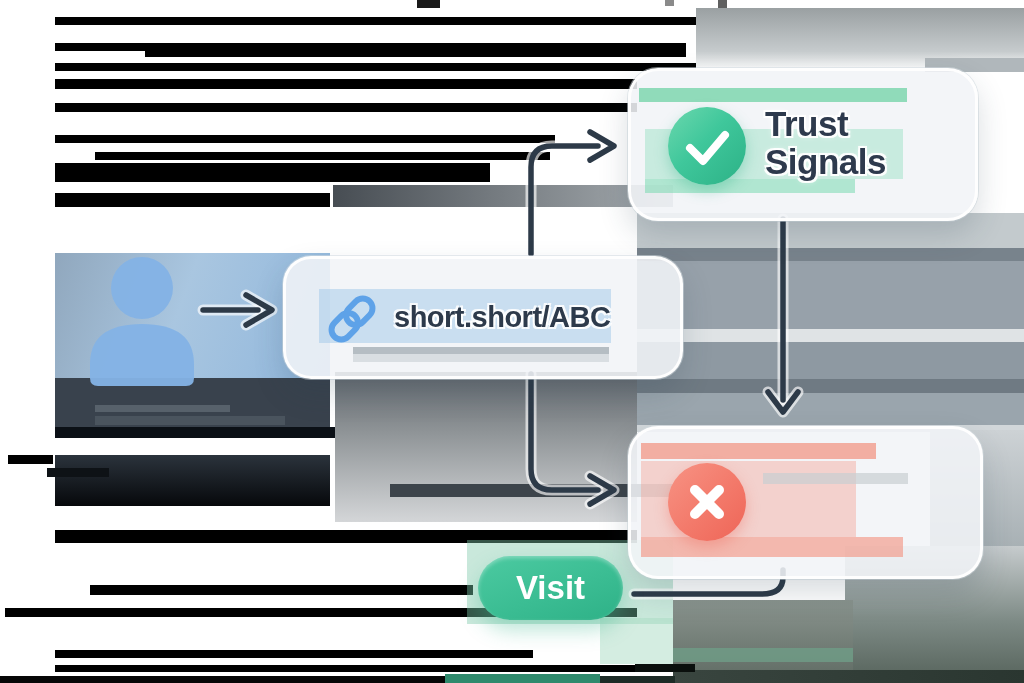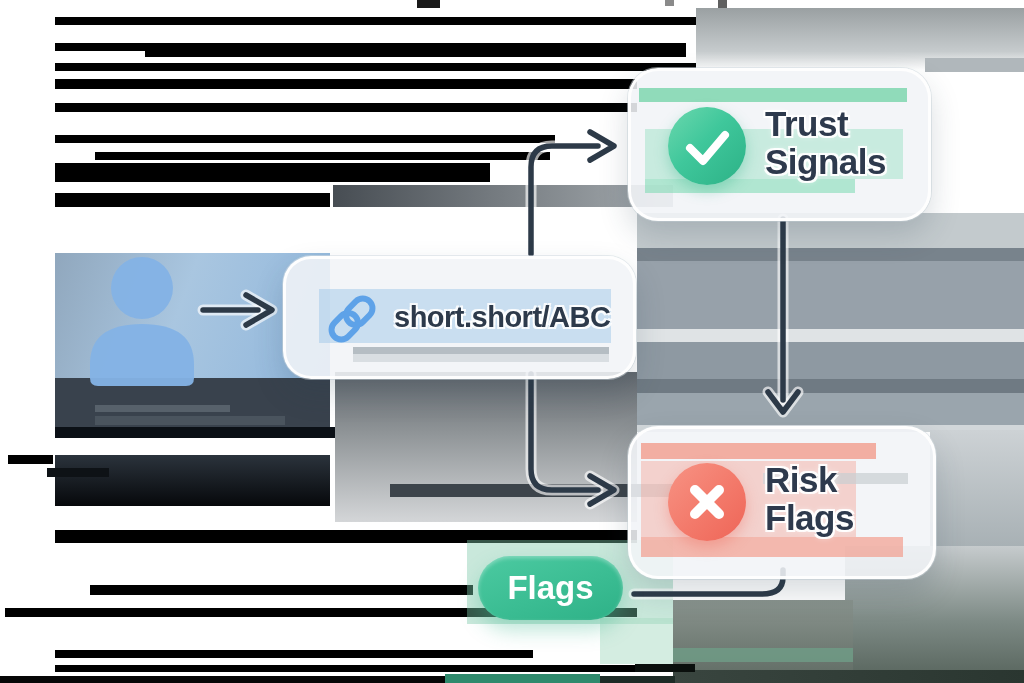--- a/index.html
+++ b/index.html
@@ -1,20 +1,20 @@
 <!DOCTYPE html>
 <html><head>
 <meta charset="utf-8">
 <style>
   html,body{margin:0;padding:0;background:#fff;}
   #canvas{position:relative;width:1024px;height:683px;overflow:hidden;background:#ffffff;
           font-family:"Liberation Sans","DejaVu Sans",sans-serif;}
   .g{position:absolute;}
   .card{position:absolute;background:rgba(241,244,247,0.88);border:3px solid rgba(255,255,255,0.95);
-        border-radius:30px;box-shadow:0 14px 30px rgba(40,60,80,0.18),0 0 0 1px rgba(215,224,230,0.55);}
+        border-radius:30px;box-shadow:0 14px 30px rgba(40,60,80,0.18),0 0 0 1px rgba(215,224,230,0.55);padding-left:47px;}
   .badge{position:absolute;width:78px;height:78px;border-radius:50%;}
   .badge svg{position:absolute;left:0;top:0;}
   .badge-green{background:linear-gradient(135deg,#6cd8ae 0%,#3fc79b 45%,#2cb186 100%);
                box-shadow:0 6px 14px rgba(46,177,134,0.35);}
   .badge-red{background:linear-gradient(135deg,#f79384 0%,#f3796a 55%,#ee6557 100%);
              box-shadow:0 6px 14px rgba(238,101,87,0.35);}
   .card-label{position:absolute;font-weight:700;color:#2e3a4d;font-size:35px;line-height:38px;
               letter-spacing:-0.5px;
               text-shadow:-2px -2px 0 rgba(255,255,255,0.92),2px -2px 0 rgba(255,255,255,0.92),
                           -2px 2px 0 rgba(255,255,255,0.92),2px 2px 0 rgba(255,255,255,0.92),
@@ -137,18 +137,17 @@
     <div class="g" style="left:10px;top:108px;width:262px;height:20px;background:rgba(242,150,134,0.65)"></div>
     <div class="g" style="left:132px;top:44px;width:145px;height:11px;background:rgba(200,206,210,0.7)"></div>
     <div class="badge badge-red" style="left:37px;top:34px;">
       <svg width="78" height="78" viewBox="0 0 78 78">
         <g stroke="#ffffff" stroke-width="10" stroke-linecap="round">
           <line x1="27" y1="27" x2="51" y2="51"></line>
           <line x1="51" y1="27" x2="27" y2="51"></line>
         </g>
       </svg>
     </div>
-    <span class="card-label" style="left:134px;top:32px;width:115px;">Risk Flags</span>
   </div>
 
-  <button id="visit-btn">Flags</button>
+  <button id="visit-btn">Visit</button>
 
 </div>
 
 </body></html>

